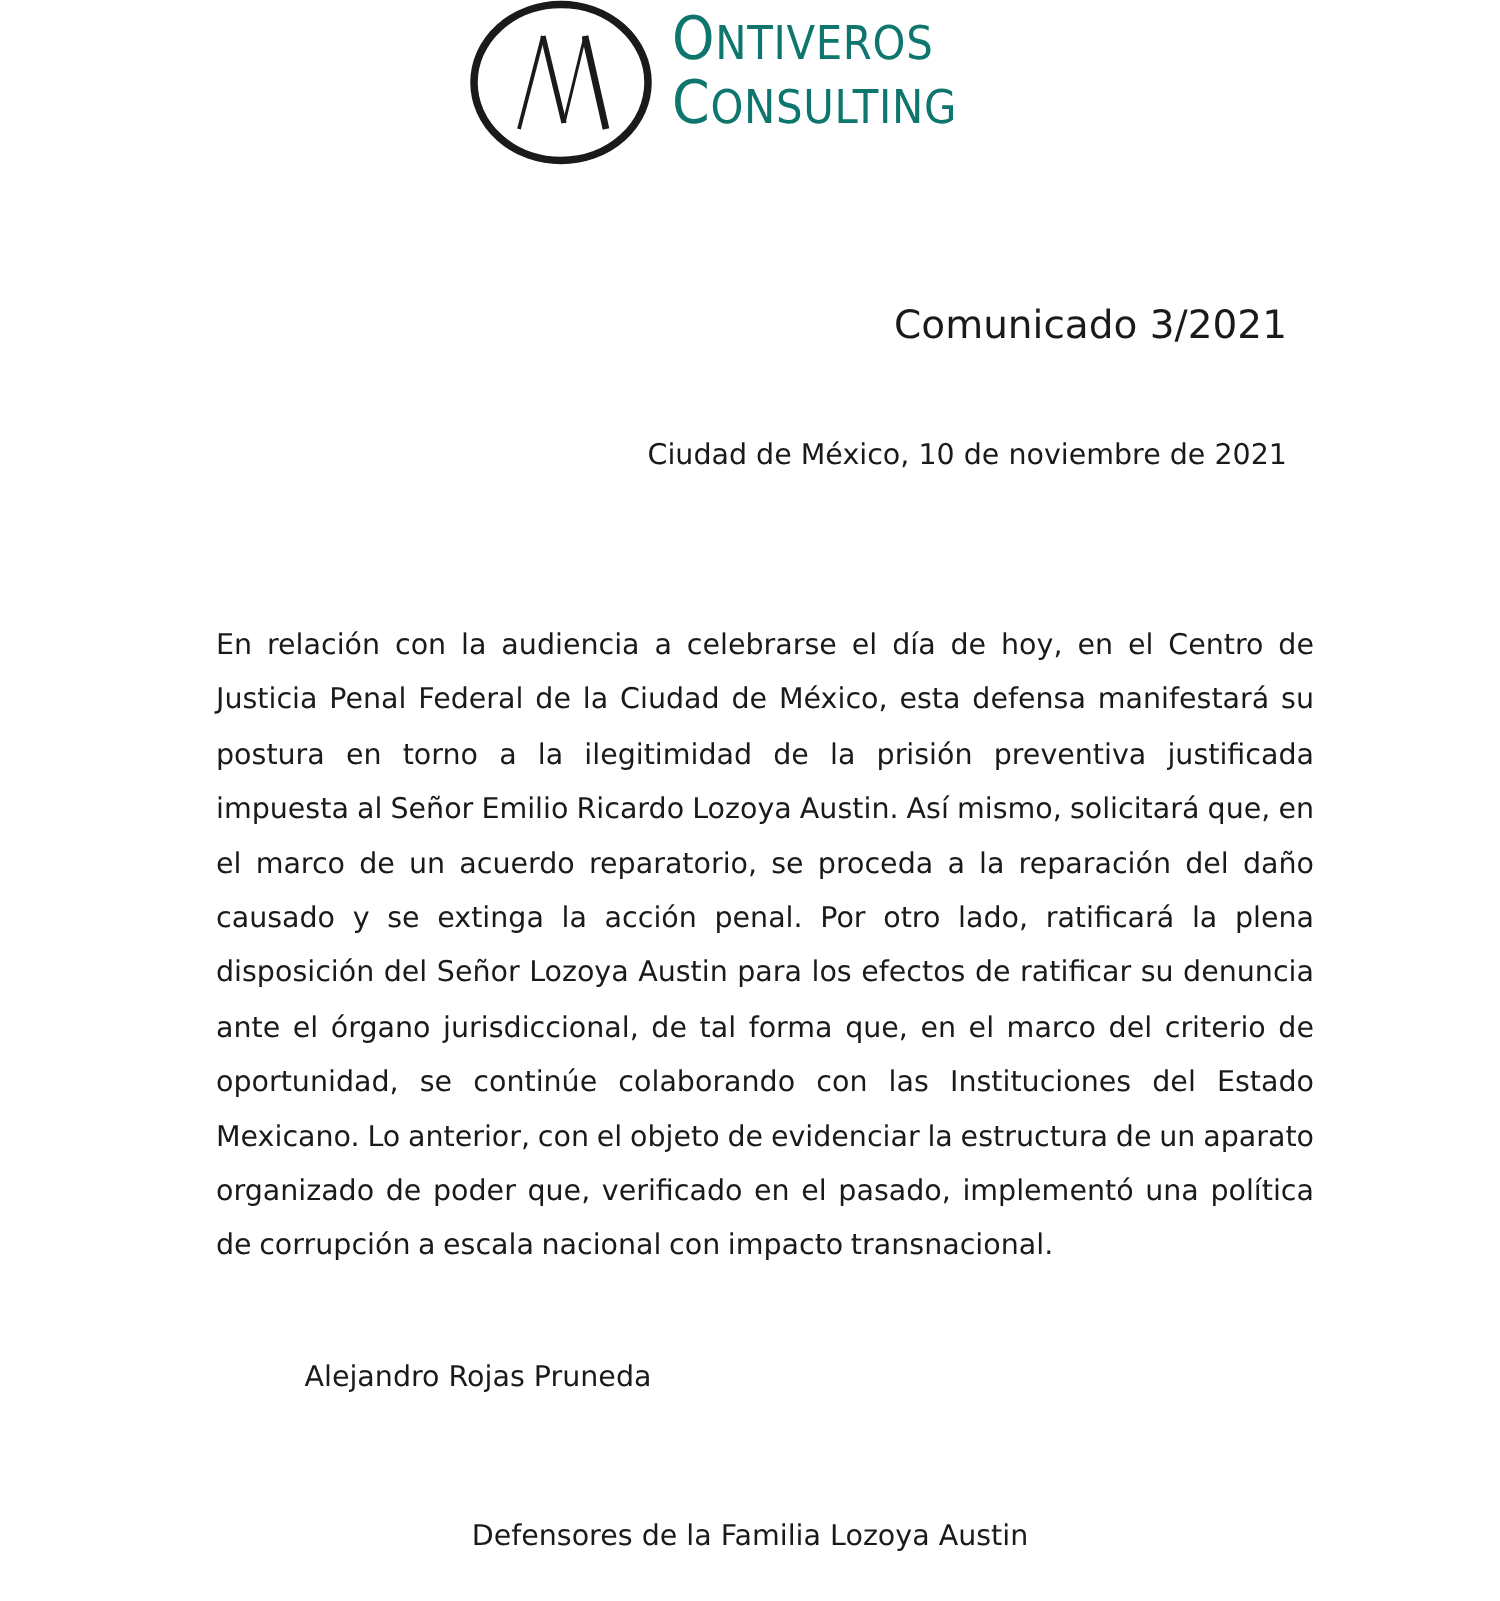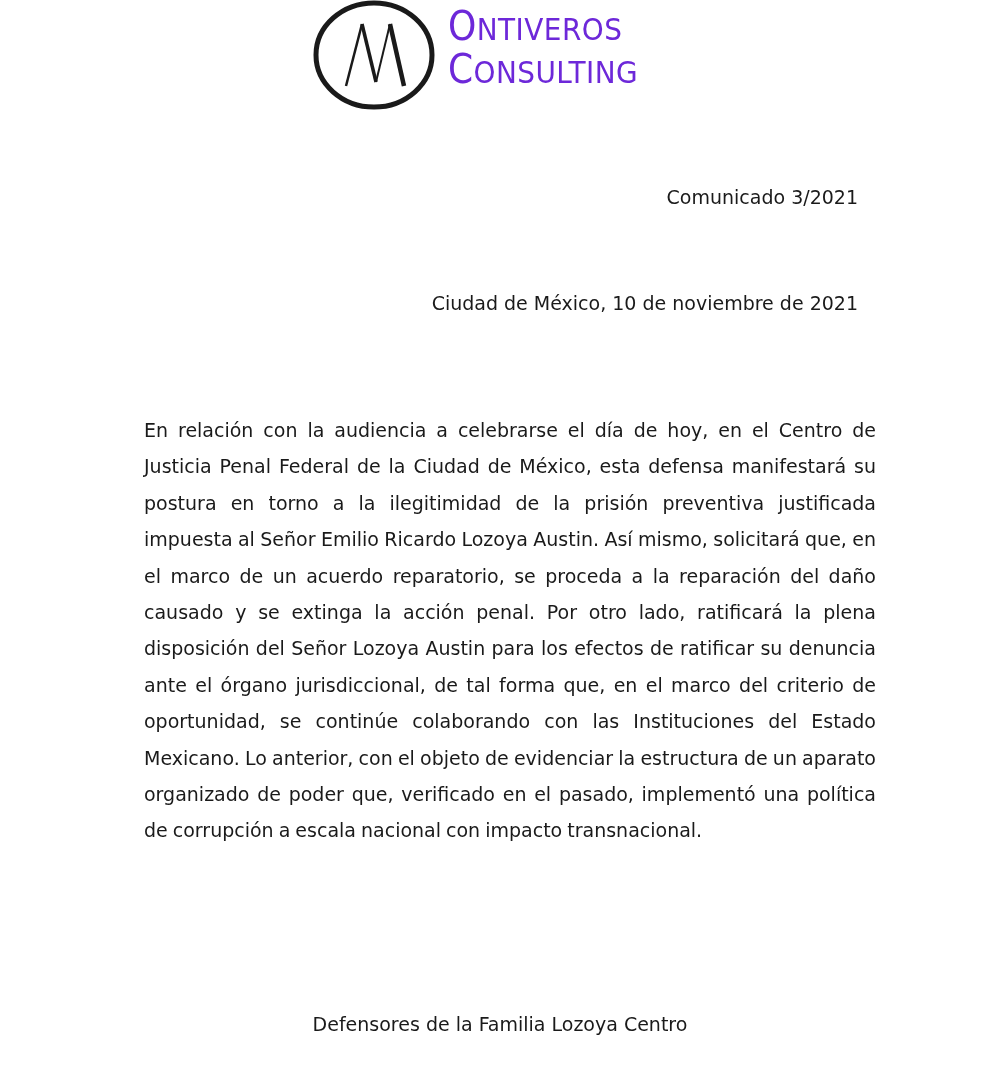--- a/index.html
+++ b/index.html
@@ -22,39 +22,39 @@
       width: 380px;
       height: 112px;
     }
     .logo svg { display: block; }
     .logo-text {
       position: absolute;
       left: 138px;
       top: 6px;
       font-family: "DejaVu Sans", sans-serif;
       font-weight: normal;
-      color: #6d28d9;
+      color: #0f766e;
       line-height: 40px;
       letter-spacing: 0.5px;
       white-space: nowrap;
     }
     .logo-line {
       display: block;
       font-size: 36px;
       transform: scaleX(0.9);
       transform-origin: left center;
     }
     .logo-line .big { font-size: 40px; }
     .logo-line .small { font-size: 31px; }
 
     .ref {
       position: absolute;
       right: 142px;
-      top: 186px;
-      font-size: 19px;
+      top: 202px;
+      font-size: 26px;
       white-space: nowrap;
     }
     .place-date {
       position: absolute;
       right: 142px;
       top: 292px;
       font-size: 19px;
       white-space: nowrap;
       margin-left: 16px;
     }
@@ -111,15 +111,16 @@
   </div>
 </div>
 
 <div class="ref">Comunicado 3/2021</div>
 
 <div class="place-date">Ciudad de México, 10 de noviembre de 2021</div>
 
 <p class="body-text">En relación con la audiencia a celebrarse el día de hoy, en el Centro de Justicia Penal Federal de la Ciudad de México, esta defensa manifestará su postura en torno a la ilegitimidad de la prisión preventiva justificada impuesta al Señor Emilio Ricardo Lozoya Austin. Así mismo, solicitará que, en el marco de un acuerdo reparatorio, se proceda a la reparación del daño causado y se extinga la acción penal. Por otro lado, ratificará la plena disposición del Señor Lozoya Austin para los efectos de ratificar su denuncia ante el órgano jurisdiccional, de tal forma que, en el marco del criterio de oportunidad, se continúe colaborando con las Instituciones del Estado Mexicano. Lo anterior, con el objeto de evidenciar la estructura de un aparato organizado de poder que, verificado en el pasado, implementó una política de corrupción a escala nacional con impacto transnacional.</p>
 
 <div class="signatures">
+  <span class="sig left">Alejandro Rojas Pruneda</span>
 </div>
 
-<div class="footer">Defensores de la Familia Lozoya Centro</div>
+<div class="footer">Defensores de la Familia Lozoya Austin</div>
 
 </body></html>

